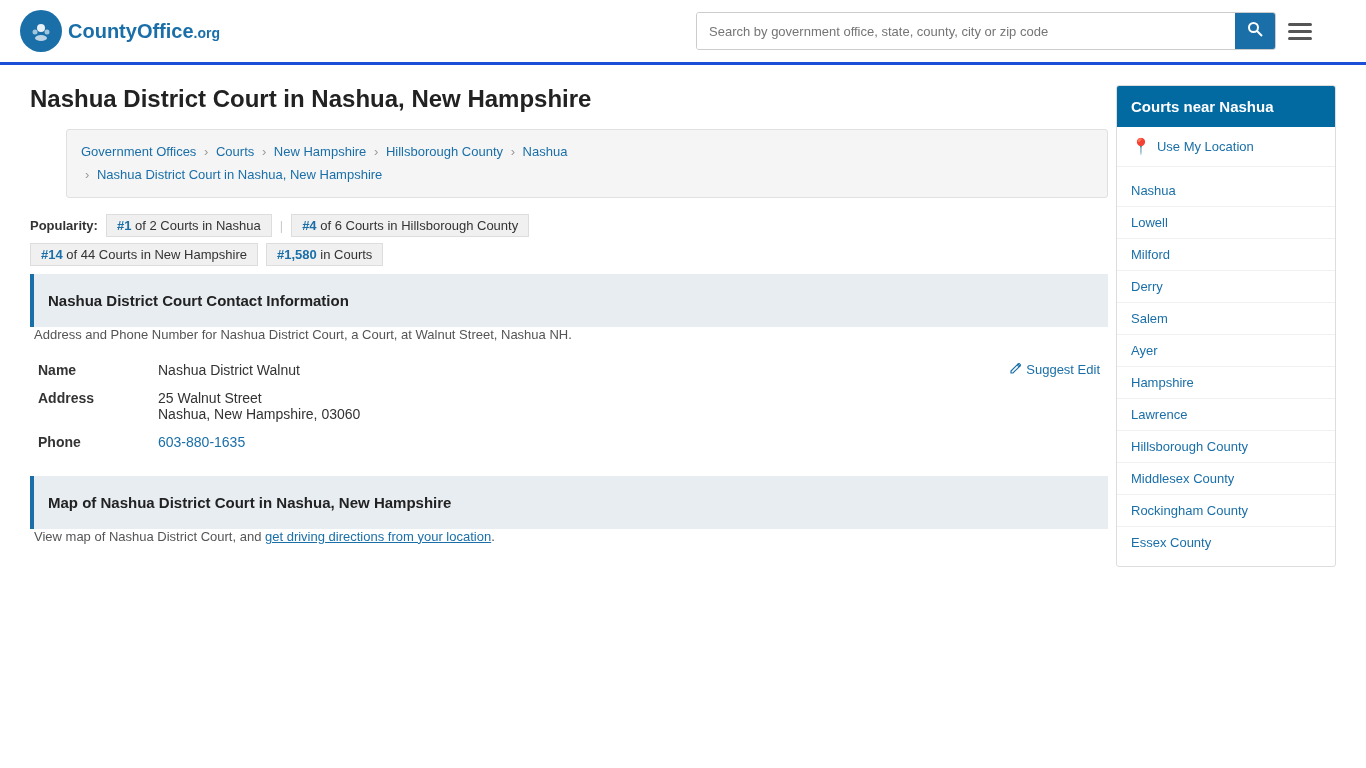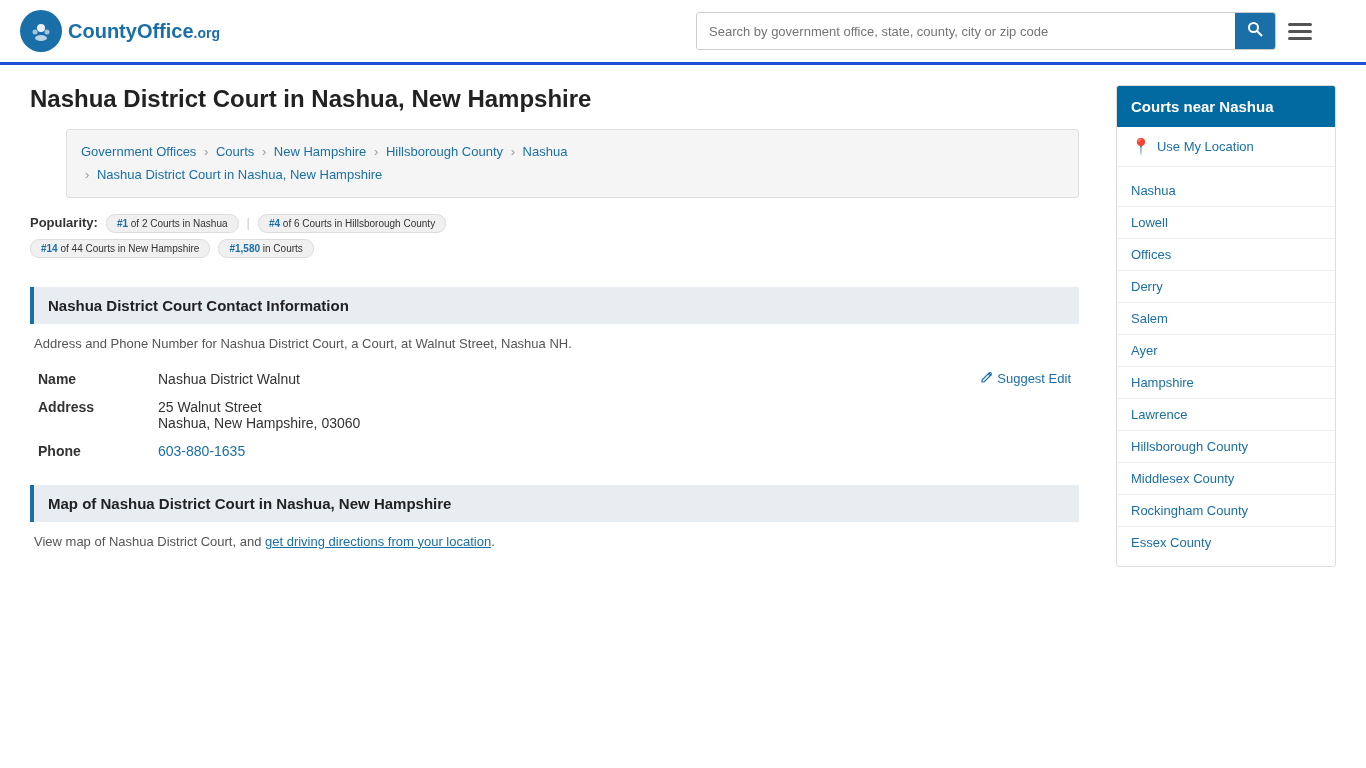--- a/index.html
+++ b/index.html
@@ -92,21 +92,21 @@
       background: #555;
       border-radius: 2px;
     }
 
     
     .main {
       max-width: 1366px;
       margin: 0 auto;
       padding: 20px 30px;
       display: flex;
-      gap: 37px;
+      gap: 8px;
     }
     .content {
       flex: 1;
     }
     .sidebar {
       width: 220px;
       flex-shrink: 0;
     }
 
     
@@ -130,50 +130,49 @@
       margin-left: 36px;
     }
     .breadcrumb a {
       color: #1a6fa8;
       text-decoration: none;
     }
     .breadcrumb .sep { margin: 0 4px; color: #999; }
 
     
     .popularity-section {
-      margin-bottom: 29px;
+      margin-bottom: 8px;
       font-size: 13px;
     }
     .popularity-label {
       font-weight: bold;
     }
     .pop-badges {
       display: flex;
       flex-wrap: wrap;
       gap: 8px;
       margin-top: 4px;
     }
     .pop-badge {
       background: #f0f0f0;
       border: 1px solid #ddd;
       padding: 3px 10px;
-      border-radius: 9px;
-      font-size: 10px;
+      border-radius: 0;
+      font-size: 13px;
     }
     .pop-badge strong { color: #1a6fa8; }
 
     
     .section-header {
       background: #e8edf2;
-      padding: 10px 14px;
+      padding: 18px 14px;
       font-weight: bold;
       font-size: 15px;
       color: #222;
       border-left: 4px solid #1a6fa8;
-      margin-bottom: 12px;
     }
 
     
     .contact-section {
       margin-bottom: 20px;
     }
     .contact-description {
       font-size: 13px;
       color: #555;
       margin-bottom: 14px;
@@ -401,21 +400,21 @@
         <a href="#">Use My Location</a>
       </div>
       <ul class="sidebar-list">
         <li>
             <a href="#">Nashua</a>
           </li>
         <li>
             <a href="#">Lowell</a>
           </li>
         <li>
-            <a href="#">Offices</a>
+            <a href="#">Milford</a>
           </li>
         <li>
             <a href="#">Derry</a>
           </li>
         <li>
             <a href="#">Salem</a>
           </li>
         <li>
             <a href="#">Ayer</a>
           </li>

